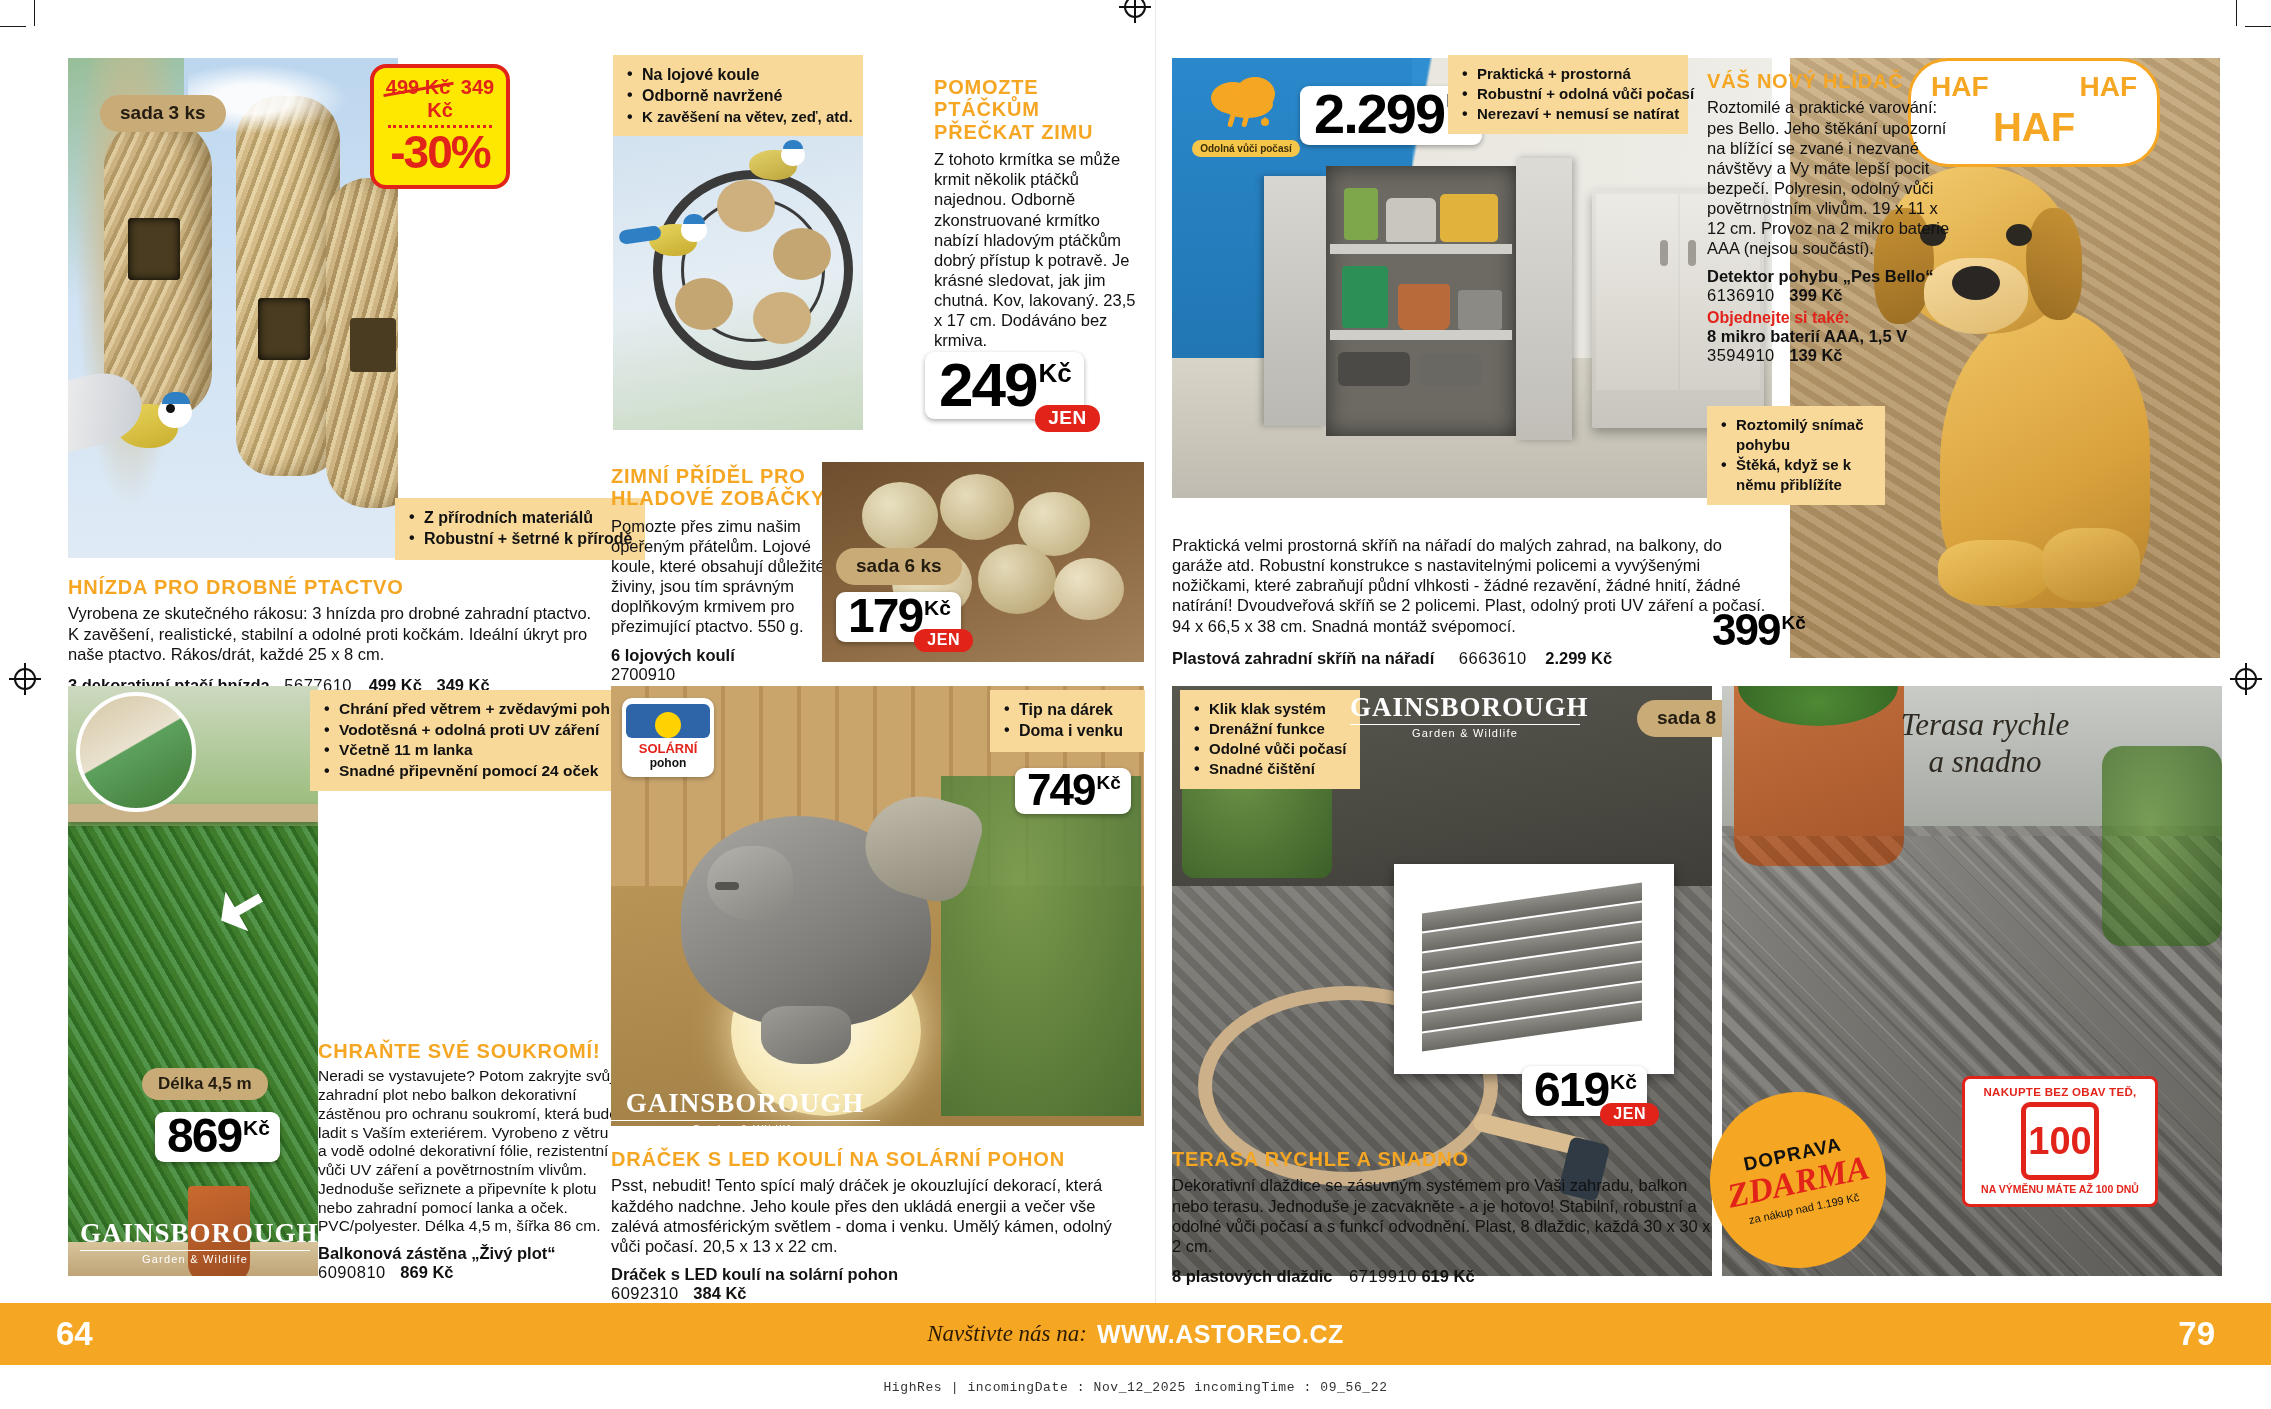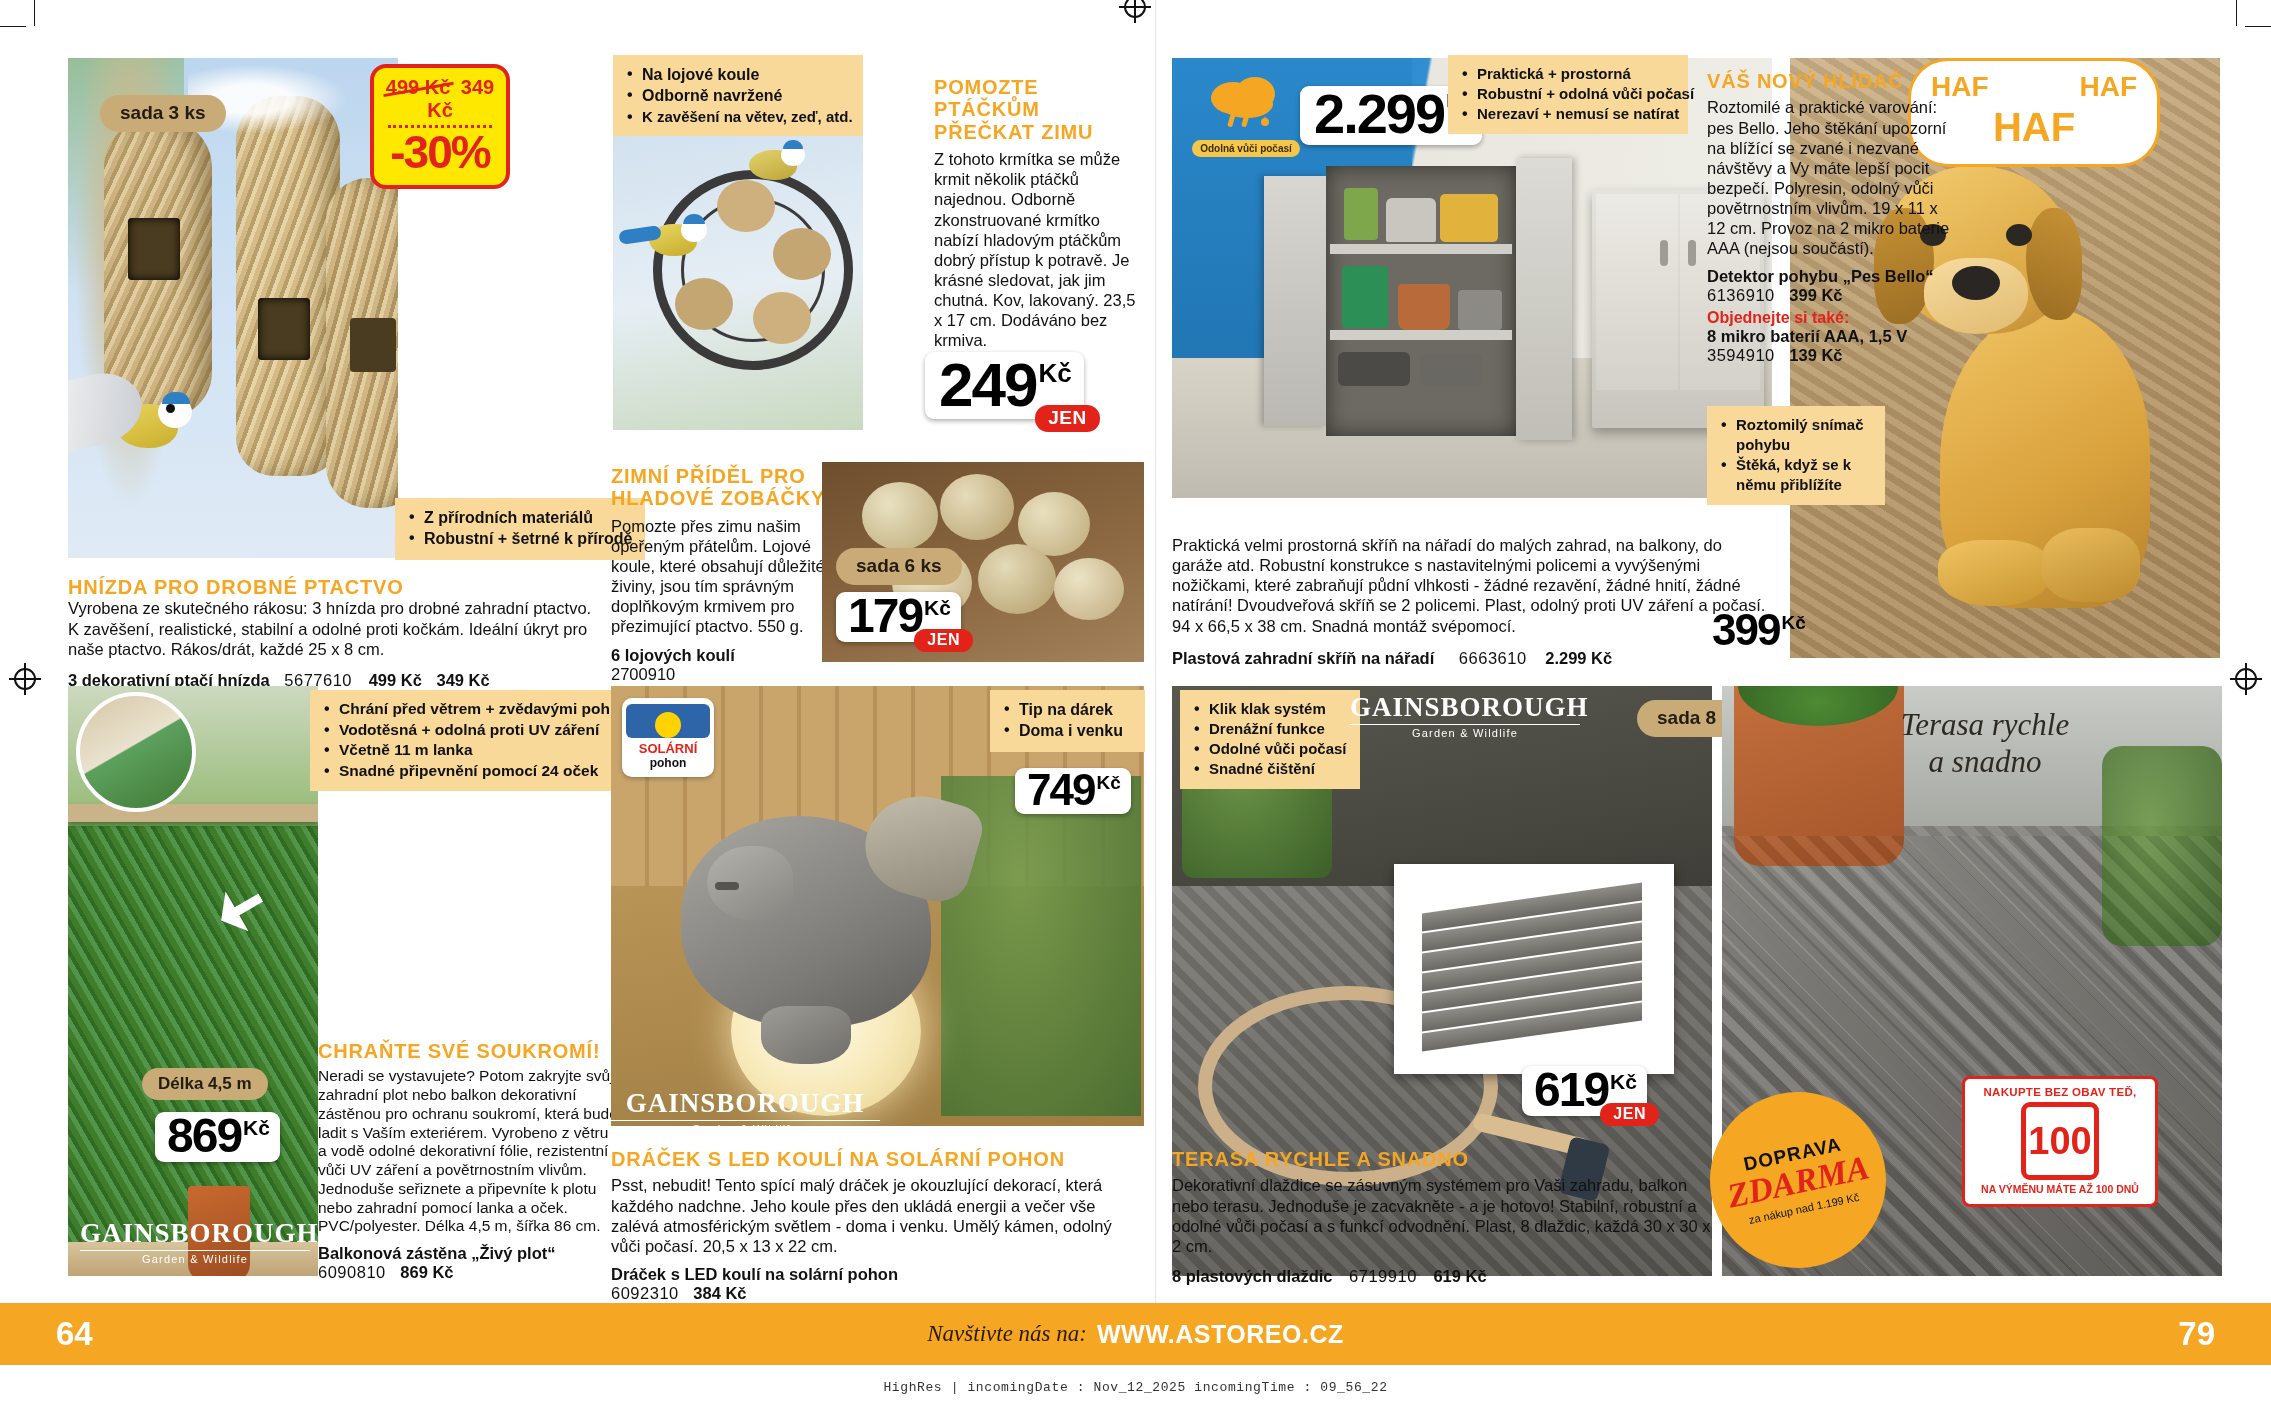--- a/index.html
+++ b/index.html
@@ -210,21 +210,21 @@
 
   <div class="bullets" style="left:395px;top:498px;width:250px;">
     <ul>
       <li>Z přírodních materiálů</li>
       <li>Robustní + šetrné k přírodě</li>
     </ul>
   </div>
 
   <div style="position:absolute;left:68px;top:576px;width:530px;">
     <div class="orange-title">HNÍZDA PRO DROBNÉ PTACTVO</div>
-    <div class="body-text" style="">Vyrobena ze skutečného rákosu: 3 hnízda pro drobné zahradní ptactvo. K zavěšení, realistické, stabilní a odolné proti kočkám. Ideální úkryt pro naše ptactvo. Rákos/drát, každé 25 x 8 cm.</div>
+    <div class="body-text" style="margin-top:5px;">Vyrobena ze skutečného rákosu: 3 hnízda pro drobné zahradní ptactvo. K zavěšení, realistické, stabilní a odolné proti kočkám. Ideální úkryt pro naše ptactvo. Rákos/drát, každé 25 x 8 cm.</div>
     <div class="art-line" style="margin-top:12px;white-space:nowrap;">
       <span>3 dekorativní ptačí hnízda</span>
       <span class="code" style="margin-left:10px;">5677610</span>
       <span style="margin-left:12px;position:relative;display:inline-block;">499 Kč</span>
       <span style="margin-left:10px;">349 Kč</span>
     </div>
   </div>
 
   <div class="photo" style="left:613px;top:110px;width:250px;height:320px;
        background:linear-gradient(170deg,#cfe0ef 0%,#e6eef4 55%,#c9d9c0 100%);">
@@ -520,21 +520,21 @@
     <span class="num" style="font-size:48px;">619</span>
     <span class="cur" style="font-size:21px;">Kč</span>
     <span class="jen" style="font-size:16px;right:-12px;bottom:-10px;">JEN</span>
   </div>
   <div style="position:absolute;left:1172px;top:1148px;width:540px;">
     <div class="orange-title">TERASA RYCHLE A SNADNO</div>
     <div class="body-text" style="margin-top:5px;">Dekorativní dlaždice se zásuvným systémem pro Vaši zahradu, balkon nebo terasu. Jednoduše je zacvakněte - a je hotovo! Stabilní, robustní a odolné vůči počasí a s funkcí odvodnění. Plast, 8 dlaždic, každá 30 x 30 x 2 cm.</div>
     <div class="art-line" style="margin-top:11px;">
       <span>8 plastových dlaždic</span>
       <span class="code" style="margin-left:12px;">6719910</span>
-      <span style="margin-left:12px;">619 Kč</span>
+      <span style="margin-left:0;">619 Kč</span>
     </div>
   </div>
 
   <div class="photo" style="left:1722px;top:686px;width:500px;height:590px;background:linear-gradient(170deg,#9a9893,#7a7873 50%,#605e59 100%);">
     <div style="position:absolute;inset:0;background:repeating-linear-gradient(45deg,rgba(255,255,255,.06) 0 9px,rgba(0,0,0,.08) 9px 18px);"></div>
     <div style="position:absolute;left:0;top:0;width:500px;height:140px;background:linear-gradient(180deg,#c8cbc6,#a7a9a3);"></div>
     <div style="position:absolute;left:12px;top:-10px;width:170px;height:190px;background:linear-gradient(160deg,#c5703e,#a4552a);border-radius:10px 10px 26px 26px;"></div>
     <div style="position:absolute;left:16px;top:-40px;width:160px;height:80px;background:radial-gradient(ellipse at 50% 70%,#4e8a34,#2f5d20);border-radius:50%;"></div>
     <div style="position:absolute;left:380px;top:60px;width:120px;height:200px;background:radial-gradient(ellipse at 40% 40%,#6f9b49,#3d6628);opacity:.85;border-radius:20px;"></div>
     <div style="position:absolute;left:0;top:150px;width:500px;height:440px;background:

